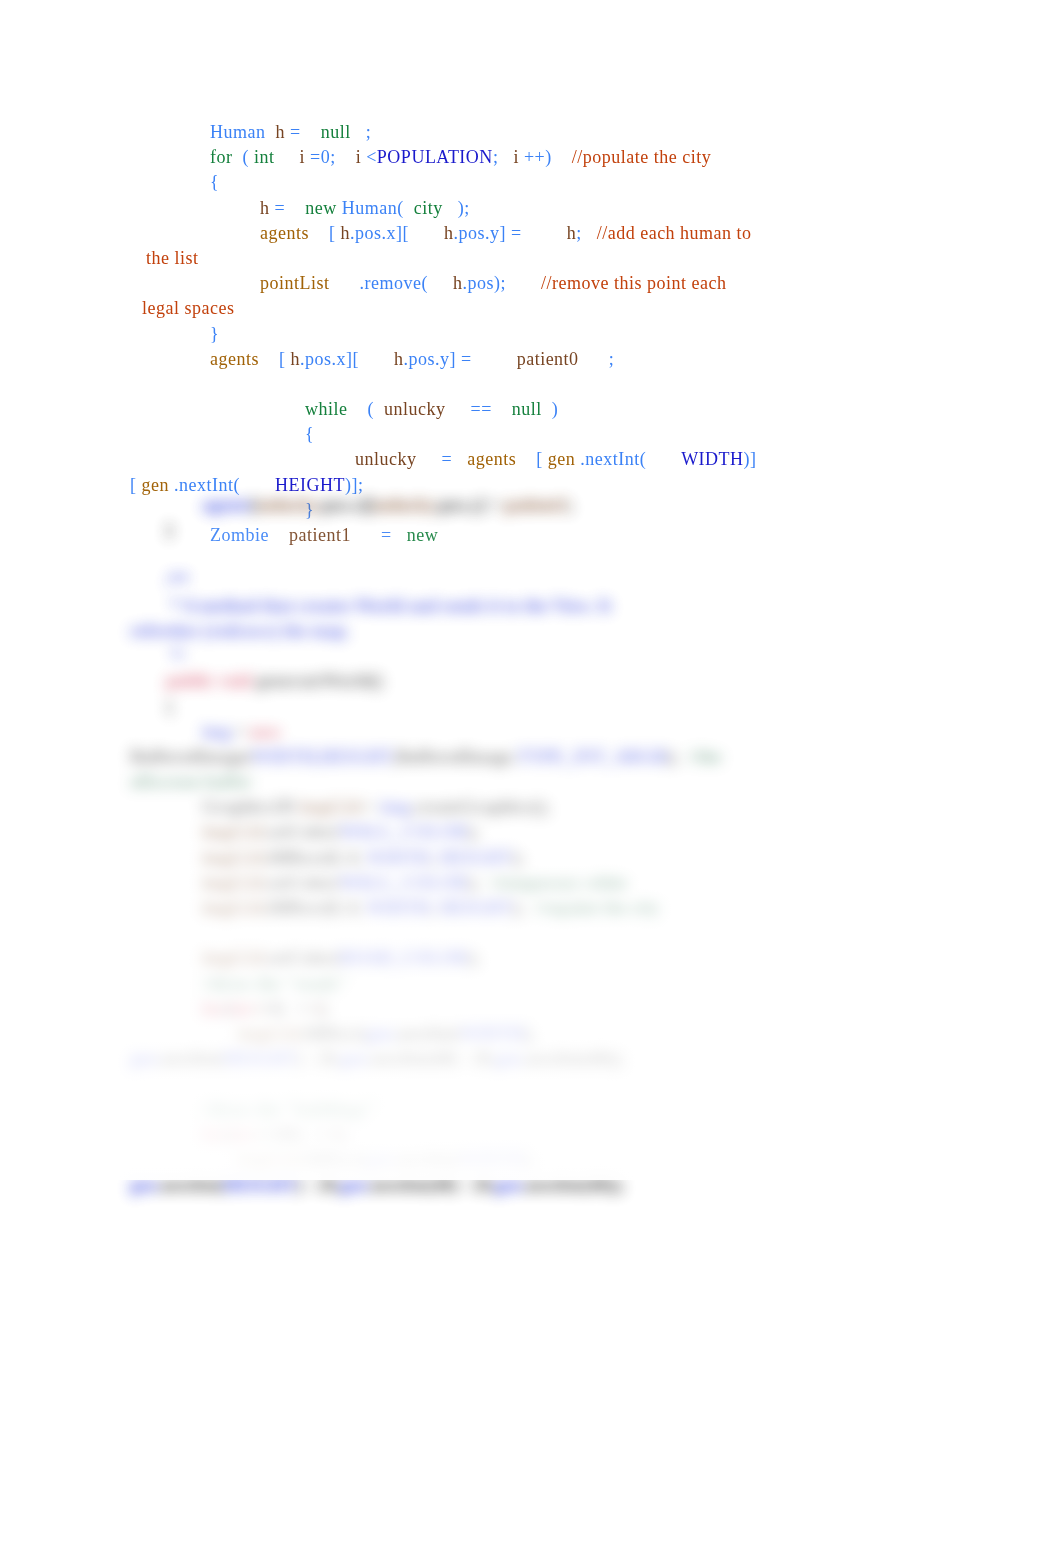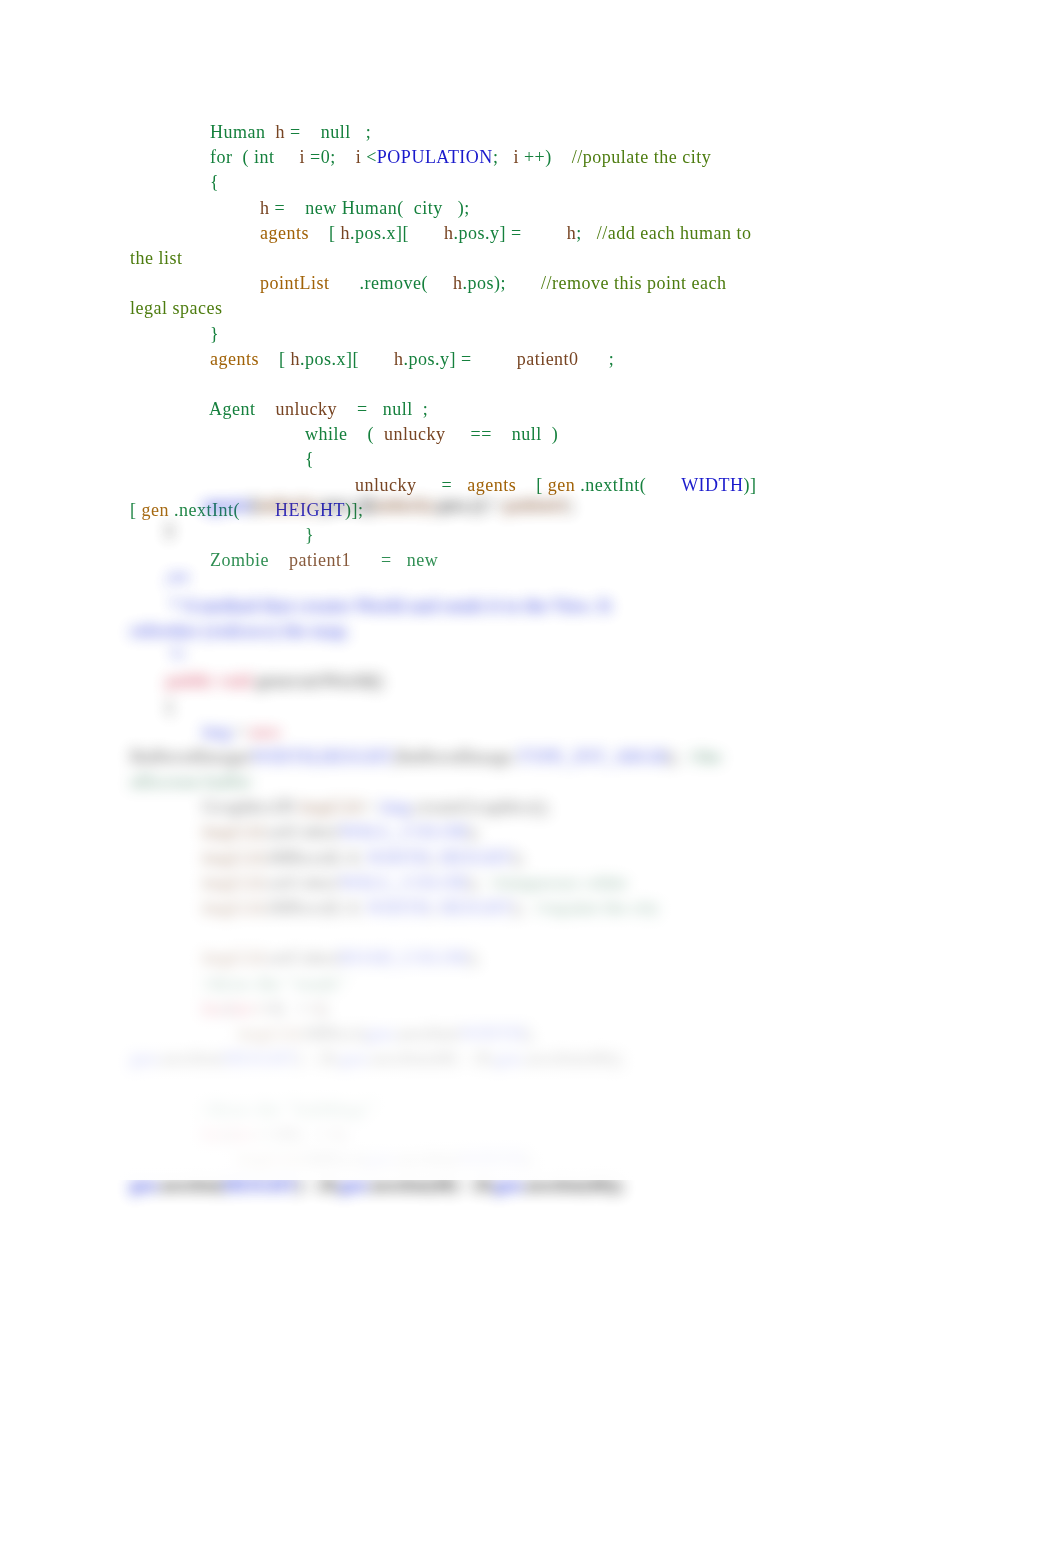--- a/index.html
+++ b/index.html
@@ -21,22 +21,22 @@
       right: 60px;
     }
     .line {
       white-space: pre;
       letter-spacing: 0.5px;
     }
     .k-red { color: #15803d; }
     .k-blue { color: #a16207; }
     .k-const { color: #1a1acc; font-family: Liberation Serif, serif; }
     .k-brown { color: #774422; }
-    .k-green { color: #4d7c0f; }
-    .k-black { color: #15803d; }
+    .k-green { color: #c2410c; }
+    .k-black { color: #3b82f6; }
     
     .blur-container {
       position: absolute;
       top: 493px;
       left: 0;
       right: 0;
       height: 600px;
       filter: blur(7px);
       opacity: 0.85;
     }
@@ -62,27 +62,26 @@
   </style>
 </head>
 <body>
 
 <div class="code-area">
   <div class="line"><span class="k-black">                Human  </span><span class="k-brown">h</span><span class="k-black"> =    </span><span class="k-red">null</span><span class="k-black">   ;</span></div>
   <div class="line"><span class="k-black">                </span><span class="k-red">for</span><span class="k-black">  ( </span><span class="k-red">int</span><span class="k-black">     </span><span class="k-brown">i</span><span class="k-black"> =0;    </span><span class="k-brown">i</span><span class="k-black"> &lt;</span><span class="k-const">POPULATION</span><span class="k-black">;   </span><span class="k-brown">i</span><span class="k-black"> ++)    </span><span class="k-green">//populate the city</span></div>
   <div class="line"><span class="k-black">                {</span></div>
   <div class="line"><span class="k-black">                          </span><span class="k-brown">h</span><span class="k-black"> =    </span><span class="k-red">new</span><span class="k-black"> Human(  </span><span class="k-red">city</span><span class="k-black">   );</span></div>
   <div class="line"><span class="k-black">                          </span><span class="k-blue">agents</span><span class="k-black">    [ </span><span class="k-brown">h</span><span class="k-black">.pos.x][       </span><span class="k-brown">h</span><span class="k-black">.pos.y] =         </span><span class="k-brown">h</span><span class="k-black">;   </span><span class="k-green">//add each human to</span></div>
-  <div class="line" style="padding-left:0; margin-left:-130px;"><span class="k-green" style="padding-left:130px;">the list</span></div>
+  <div class="line" style="padding-left:16px; margin-left:-130px;"><span class="k-green" style="padding-left:130px;">the list</span></div>
   <div class="line"><span class="k-black">                          </span><span class="k-blue">pointList</span><span class="k-black">      .remove(     </span><span class="k-brown">h</span><span class="k-black">.pos);       </span><span class="k-green">//remove this point each</span></div>
-  <div class="line" style="padding-left:0; margin-left:-130px;"><span class="k-green" style="padding-left:130px;">legal spaces</span></div>
+  <div class="line" style="padding-left:0; margin-left:-130px;"><span class="k-green" style="padding-left:130px;margin-left:12px;">legal spaces</span></div>
   <div class="line"><span class="k-black">                }</span></div>
   <div class="line"><span class="k-black">                </span><span class="k-blue">agents</span><span class="k-black">    [ </span><span class="k-brown">h</span><span class="k-black">.pos.x][       </span><span class="k-brown">h</span><span class="k-black">.pos.y] =         </span><span class="k-brown">patient0</span><span class="k-black">      ;</span></div>
   <div class="line"><span class="k-black"> </span></div>
-  <div class="line"><span class="k-black">                Agent    </span><span class="k-brown">unlucky</span><span class="k-black">    =   </span><span class="k-red">null</span><span class="k-black">  ;</span></div>
   <div class="line"><span class="k-black">                                   </span><span class="k-red">while</span><span class="k-black">    (  </span><span class="k-brown">unlucky</span><span class="k-black">     ==    </span><span class="k-red">null</span><span class="k-black">  )</span></div>
   <div class="line"><span class="k-black">                                   {</span></div>
   <div class="line"><span class="k-black">                                             </span><span class="k-brown">unlucky</span><span class="k-black">     =   </span><span class="k-blue">agents</span><span class="k-black">    [ </span><span class="k-blue">gen</span><span class="k-black"> .nextInt(       </span><span class="k-const">WIDTH</span><span class="k-black">)]</span></div>
   <div class="line" style="margin-left:-130px; padding-left:130px;"><span class="k-black">[ </span><span class="k-blue">gen</span><span class="k-black"> .nextInt(       </span><span class="k-const">HEIGHT</span><span class="k-black">)];</span></div>
   <div class="line"><span class="k-black">                                   }</span></div>
   <div class="line"><span class="k-black">                Zombie    </span><span class="k-brown">patient1</span><span class="k-black">      =   </span><span class="k-red">new</span><span class="k-black">  </span></div>
 </div>
 
 <div class="blur-container">
   <div class="bline"><span class="bb-black">                </span><span class="bb-blue">agents</span><span class="bb-black">[</span><span class="bb-brown">unlucky</span><span class="bb-black">.pos.x][</span><span class="bb-brown">unlucky</span><span class="bb-black">.pos.y] = </span><span class="bb-brown">patient1</span><span class="bb-black">;</span></div>

